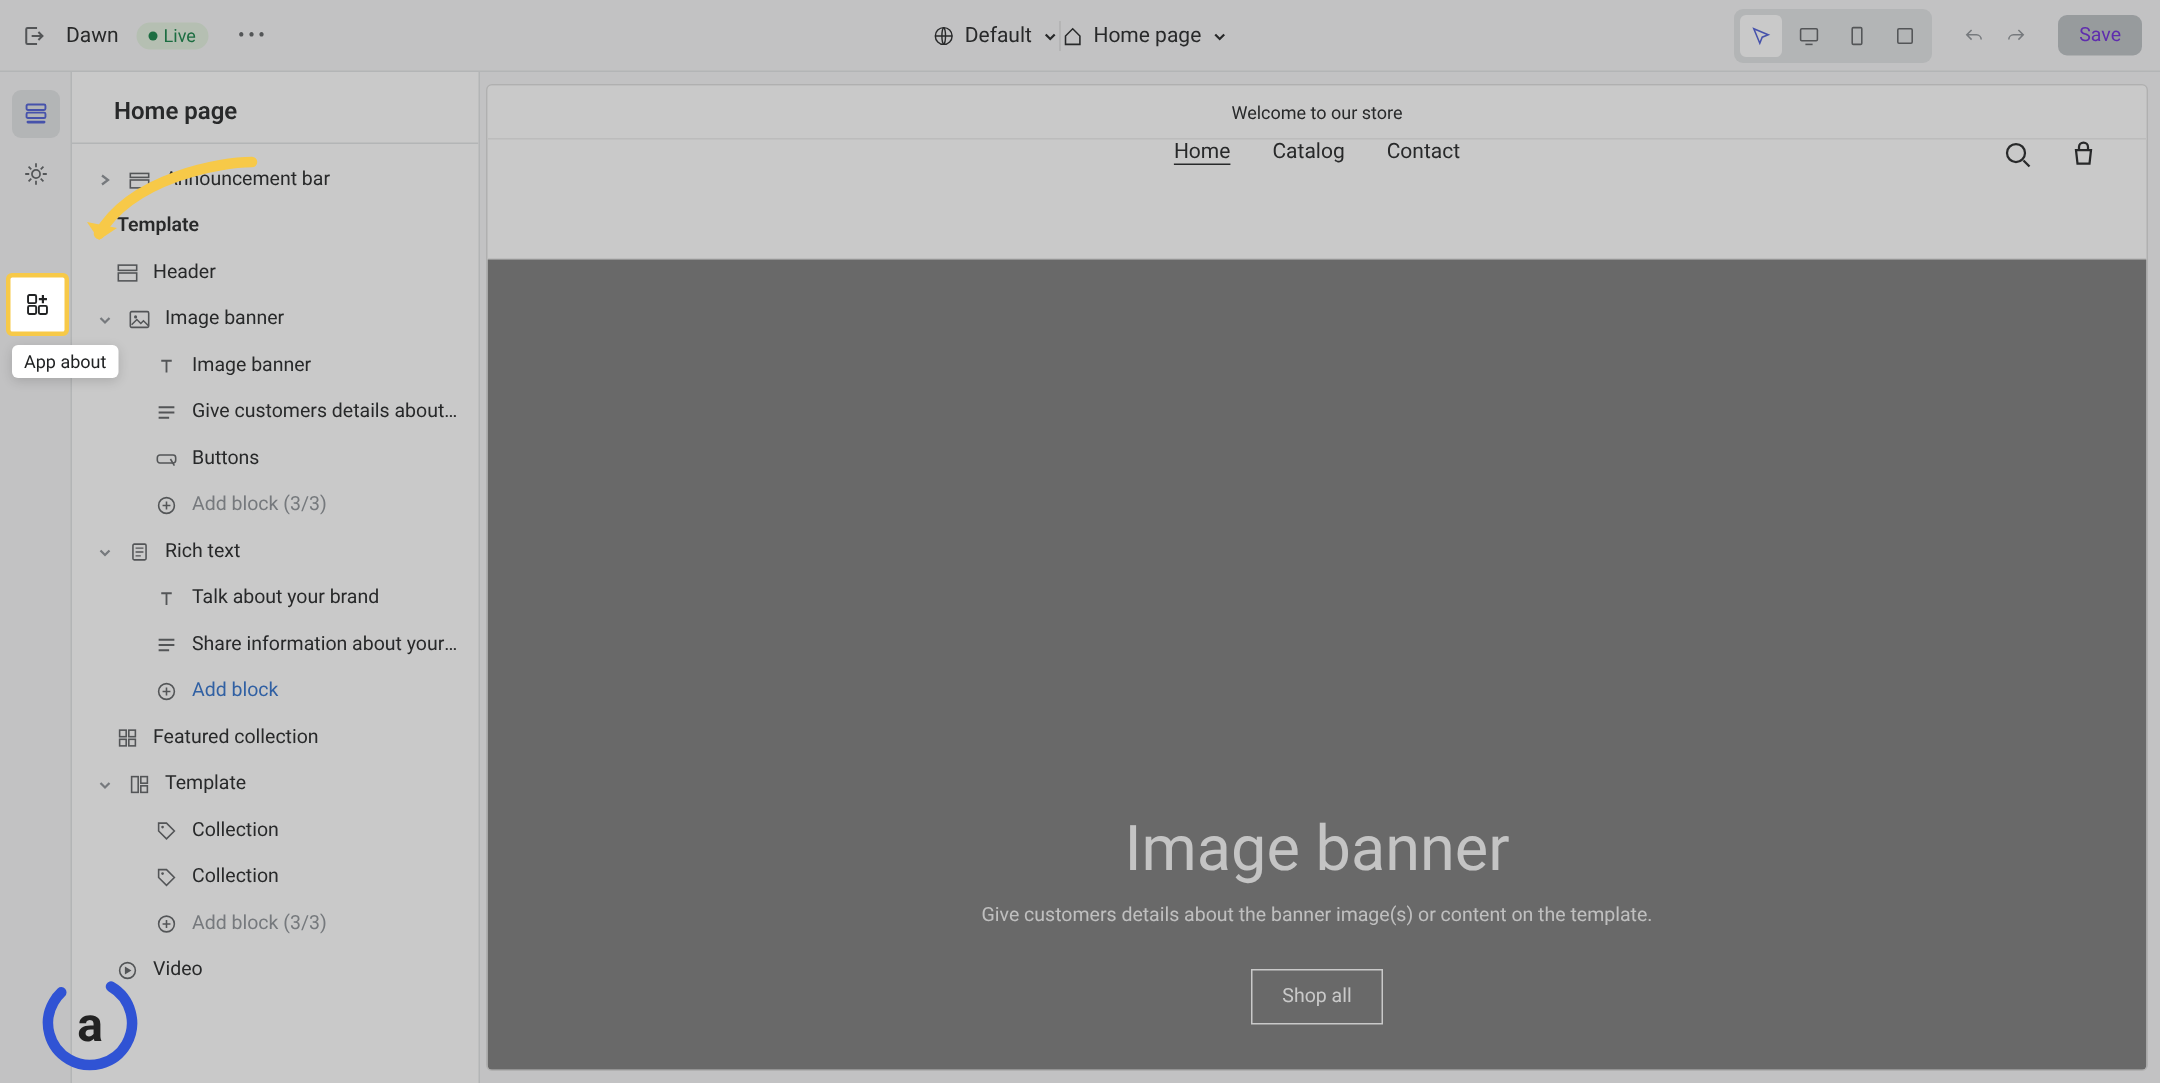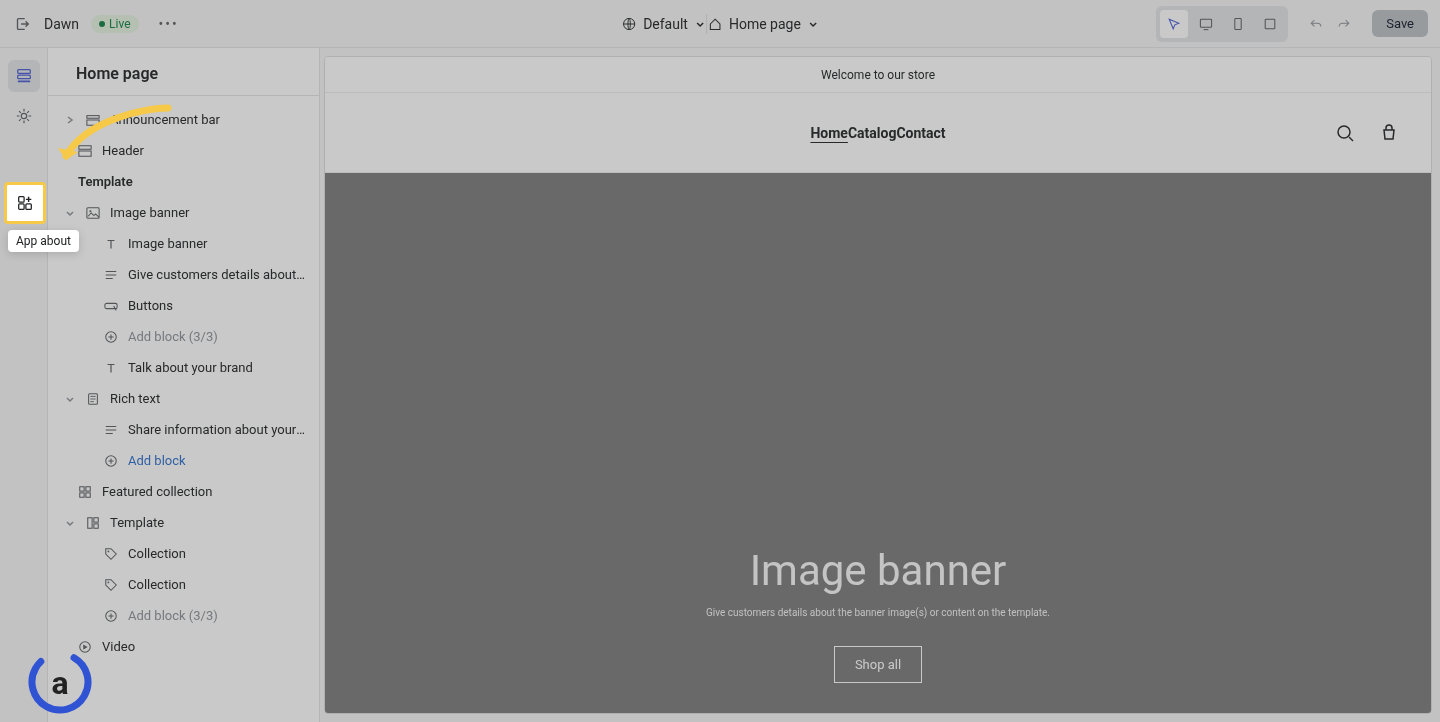--- a/index.html
+++ b/index.html
@@ -14,21 +14,21 @@
 .live-dot { width: 6px; height: 6px; border-radius: 50%; background: #108043; }
 .more-icon { margin-left: 8px; cursor: pointer; color: #5c5f62; font-size: 14px; letter-spacing: 2px; }
 .topbar-center { position: absolute; left: 50%; transform: translateX(-50%); display: flex; align-items: center; }
 .topbar-dropdown { display: flex; align-items: center; gap: 6px; font-size: 14px; color: #202223; cursor: pointer; }
 .topbar-right { margin-left: auto; display: flex; align-items: center; gap: 8px; }
 .device-toggle { display: flex; align-items: center; gap: 4px; background: #e1e3e5; padding: 4px; border-radius: 6px; }
 .device-btn { width: 28px; height: 28px; display: flex; align-items: center; justify-content: center; border-radius: 4px; cursor: pointer; color: #5c5f62; }
 .device-btn.active { background: #fff; }
 .undo-redo { display: flex; gap: 4px; margin: 0 8px; }
 .undo-btn, .redo-btn { width: 24px; height: 24px; color: #8c9196; cursor: pointer; display: flex; align-items: center; justify-content: center; }
-.save-btn { background: #babfc3; color: #0f172a; font-size: 13px; padding: 6px 14px; border-radius: 6px; border: none; cursor: not-allowed; }
+.save-btn { background: #babfc3; color: #6d28d9; font-size: 13px; padding: 6px 14px; border-radius: 6px; border: none; cursor: not-allowed; }
 
 
 .left-rail { position: absolute; left: 0; top: 48px; width: 48px; height: calc(100% - 48px); background: #f6f6f7; border-right: 1px solid #e1e3e5; display: flex; flex-direction: column; align-items: center; padding-top: 12px; gap: 8px; }
 .rail-btn { width: 32px; height: 32px; border-radius: 6px; display: flex; align-items: center; justify-content: center; cursor: pointer; color: #5c5f62; }
 .rail-btn.active { background: #e1e3e5; }
 
 
 .tooltip { position: absolute; left: 8px; top: 188px; background: #fff; padding: 4px 8px; font-size: 12px; color: #202223; border-radius: 4px; box-shadow: 0 2px 8px rgba(0,0,0,0.15); white-space: nowrap; z-index: 100; }
 
 
@@ -43,28 +43,28 @@
 .section-item .chevron { width: 14px; color: #8c9196; flex-shrink: 0; }
 .section-item .item-icon { width: 16px; color: #5c5f62; flex-shrink: 0; display: flex; align-items: center; }
 .section-item .item-label { white-space: nowrap; overflow: hidden; text-overflow: ellipsis; flex: 1; }
 .section-item.nested2 { padding-left: 56px; }
 .section-item.add-block { color: #2c6ecb; }
 .section-item.add-block.muted { color: #8c9196; }
 
 
 .preview { position: absolute; left: 324px; top: 56px; right: 8px; bottom: 8px; background: #fff; border-radius: 4px; overflow: hidden; border: 1px solid #ddd; }
 .announcement { height: 36px; background: #fff; display: flex; align-items: center; justify-content: center; font-size: 12px; color: #202223; border-bottom: 1px solid #eee; }
-.store-header { height: 80px; display: flex; align-items: center; justify-content: center; position: relative; border-bottom: 1px solid #eee; font-weight: bold; }
+.store-header { height: 80px; display: flex; justify-content: center; gap: 28px; position: relative; border-bottom: 1px solid #eee; }
 .store-nav-link { font-size: 14px; color: #202223; cursor: pointer; text-decoration: none; }
 .store-nav-link.active { text-decoration: underline; text-underline-offset: 4px; }
 .store-header-icons { position: absolute; right: 32px; display: flex; gap: 24px; }
 .store-header-icons .hicon { width: 20px; height: 20px; color: #202223; cursor: pointer; }
 .banner { height: 550px; background: #7a7a7a; display: flex; flex-direction: column; align-items: center; justify-content: flex-end; padding-bottom: 40px; color: #fff; position: relative; }
 .banner-title { font-size: 42px; font-weight: 400; margin-bottom: 12px; opacity: 0.95; }
-.banner-subtitle { font-size: 10px; margin-bottom: 28px; opacity: 0.9; text-align: center; }
+.banner-subtitle { font-size: 13px; margin-bottom: 28px; opacity: 0.9; text-align: center; }
 .banner-btn { border: 1px solid #fff; padding: 10px 20px; font-size: 13px; color: #fff; background: transparent; cursor: pointer; }
 
 
 .dim-overlay { position: absolute; inset: 0; background: rgba(60,60,62,0.28); pointer-events: none; z-index: 5; }
 
 
 .highlight-box { position: absolute; left: 6px; top: 184px; width: 38px; height: 38px; border-radius: 4px; background: #fff; z-index: 20; display:flex; align-items:center; justify-content:center; }
 .highlight-box-inner { border: 3px solid #f7c948; border-radius: 4px; position:absolute; inset:-2px; }
 
 
@@ -180,32 +180,32 @@
         </span>
       <span class="item-icon">
           <svg width="14" height="14" viewBox="0 0 16 16">
             <rect x="1" y="3" width="14" height="3" fill="none" stroke="currentColor" stroke-width="1.2"></rect>
             <rect x="1" y="8" width="14" height="6" fill="none" stroke="currentColor" stroke-width="1.2"></rect>
           </svg>
         </span>
       <span class="item-label">Announcement bar</span>
     </div>
 
+    <div class="section-item bold" style="padding-left:30px">
+      <span class="item-label">Template</span>
+    </div>
+
     <div class="section-item" style="padding-left:30px">
       <span class="item-icon">
           <svg width="14" height="14" viewBox="0 0 16 16">
             <rect x="1" y="2" width="14" height="4" fill="none" stroke="currentColor" stroke-width="1.2"></rect>
             <rect x="1" y="8" width="14" height="6" fill="none" stroke="currentColor" stroke-width="1.2"></rect>
           </svg>
         </span>
       <span class="item-label">Header</span>
-    </div>
-
-    <div class="section-item bold" style="padding-left:30px">
-      <span class="item-label">Template</span>
     </div>
 
     <div class="section-item">
       <span class="chevron">
           <svg width="12" height="12" viewBox="0 0 12 12">
             <path d="M3 5l3 3 3-3" fill="none" stroke="currentColor" stroke-width="1.5"></path>
           </svg>
         </span>
       <span class="item-icon">
           <svg width="14" height="14" viewBox="0 0 16 16">
@@ -248,42 +248,42 @@
     <div class="section-item nested2 add-block muted">
       <span class="item-icon">
           <svg width="14" height="14" viewBox="0 0 16 16">
             <circle cx="8" cy="8" r="6" fill="none" stroke="currentColor" stroke-width="1.2"></circle>
             <path d="M8 5v6M5 8h6" stroke="currentColor" stroke-width="1.2"></path>
           </svg>
         </span>
       <span class="item-label">Add block (3/3)</span>
     </div>
 
-    <div class="section-item nested2">
-      <span class="item-icon">
-          <svg width="14" height="14" viewBox="0 0 16 16">
-            <path d="M4 4h8M8 4v9" stroke="currentColor" stroke-width="1.4"></path>
-          </svg>
-        </span>
-      <span class="item-label">Talk about your brand</span>
-    </div>
-
     <div class="section-item">
       <span class="chevron">
           <svg width="12" height="12" viewBox="0 0 12 12">
             <path d="M3 5l3 3 3-3" fill="none" stroke="currentColor" stroke-width="1.5"></path>
           </svg>
         </span>
       <span class="item-icon">
           <svg width="14" height="14" viewBox="0 0 16 16">
             <rect x="3" y="2" width="10" height="12" rx="1" fill="none" stroke="currentColor" stroke-width="1.2"></rect>
             <path d="M5 5h6M5 8h6M5 11h4" stroke="currentColor" stroke-width="1"></path>
           </svg>
         </span>
       <span class="item-label">Rich text</span>
+    </div>
+
+    <div class="section-item nested2">
+      <span class="item-icon">
+          <svg width="14" height="14" viewBox="0 0 16 16">
+            <path d="M4 4h8M8 4v9" stroke="currentColor" stroke-width="1.4"></path>
+          </svg>
+        </span>
+      <span class="item-label">Talk about your brand</span>
     </div>
 
     <div class="section-item nested2">
       <span class="item-icon">
           <svg width="14" height="14" viewBox="0 0 16 16">
             <path d="M2 4h12M2 8h12M2 12h8" stroke="currentColor" stroke-width="1.4"></path>
           </svg>
         </span>
       <span class="item-label">Share information about your bra...</span>
     </div>

